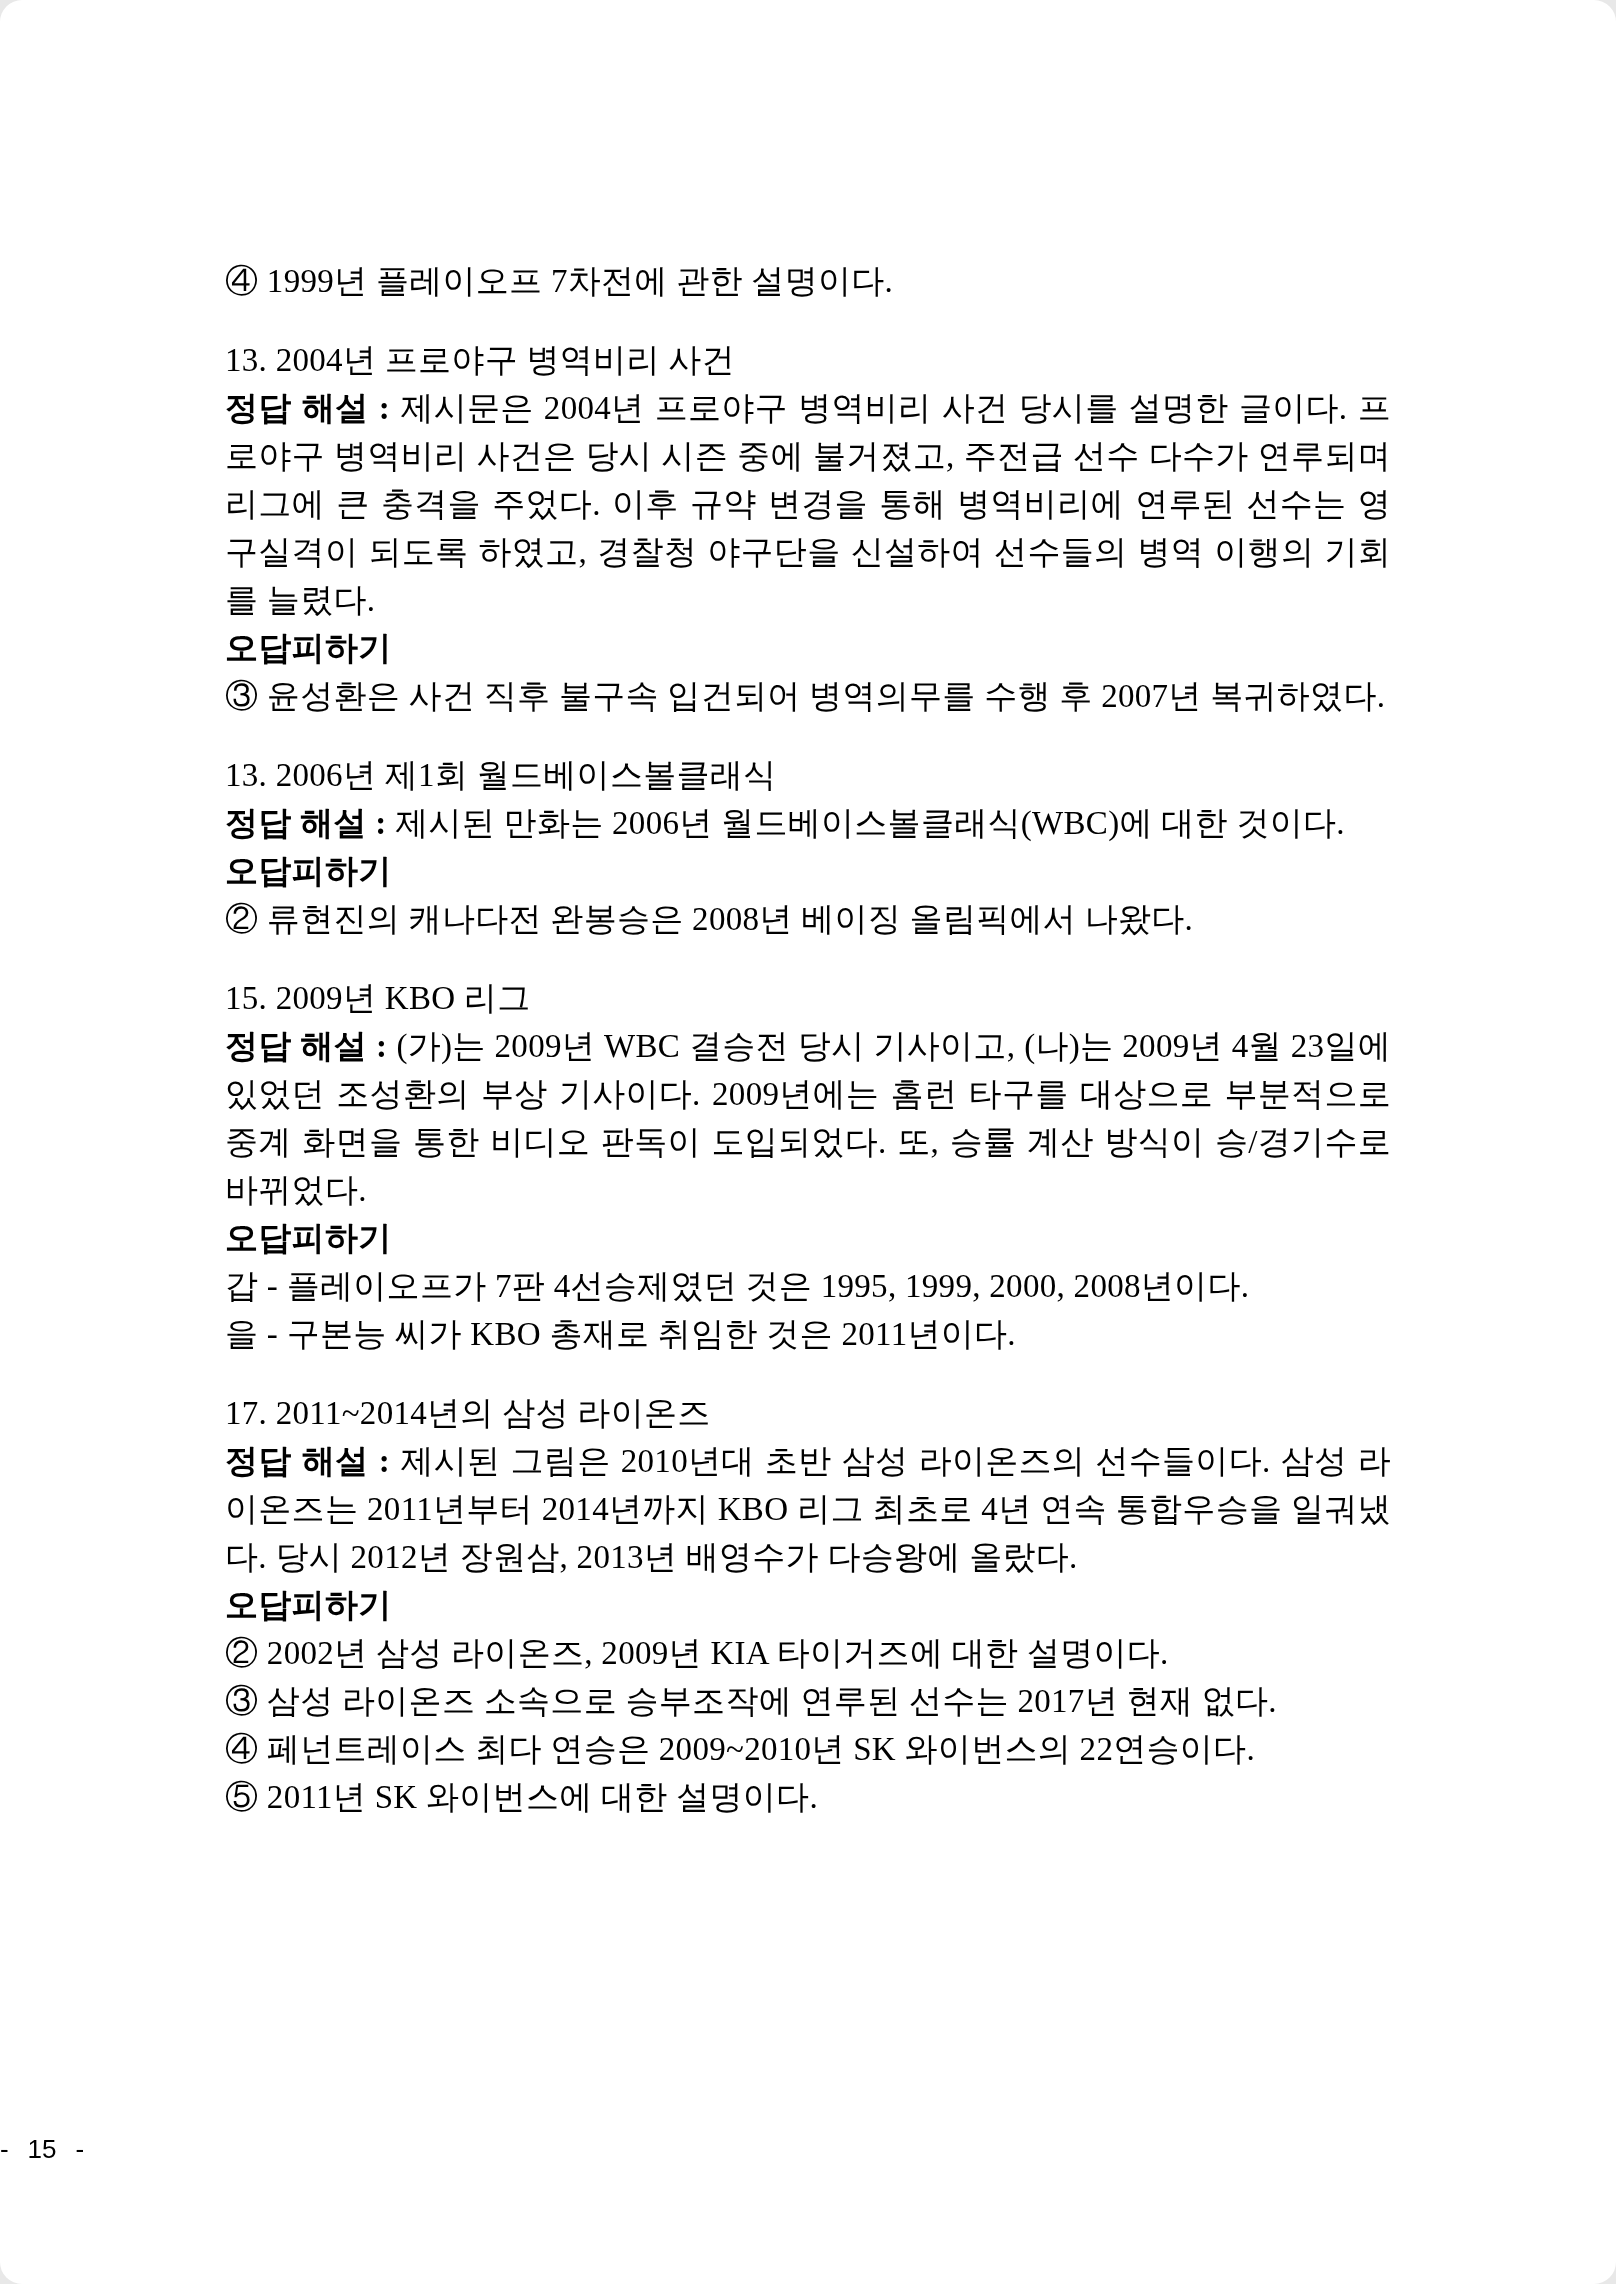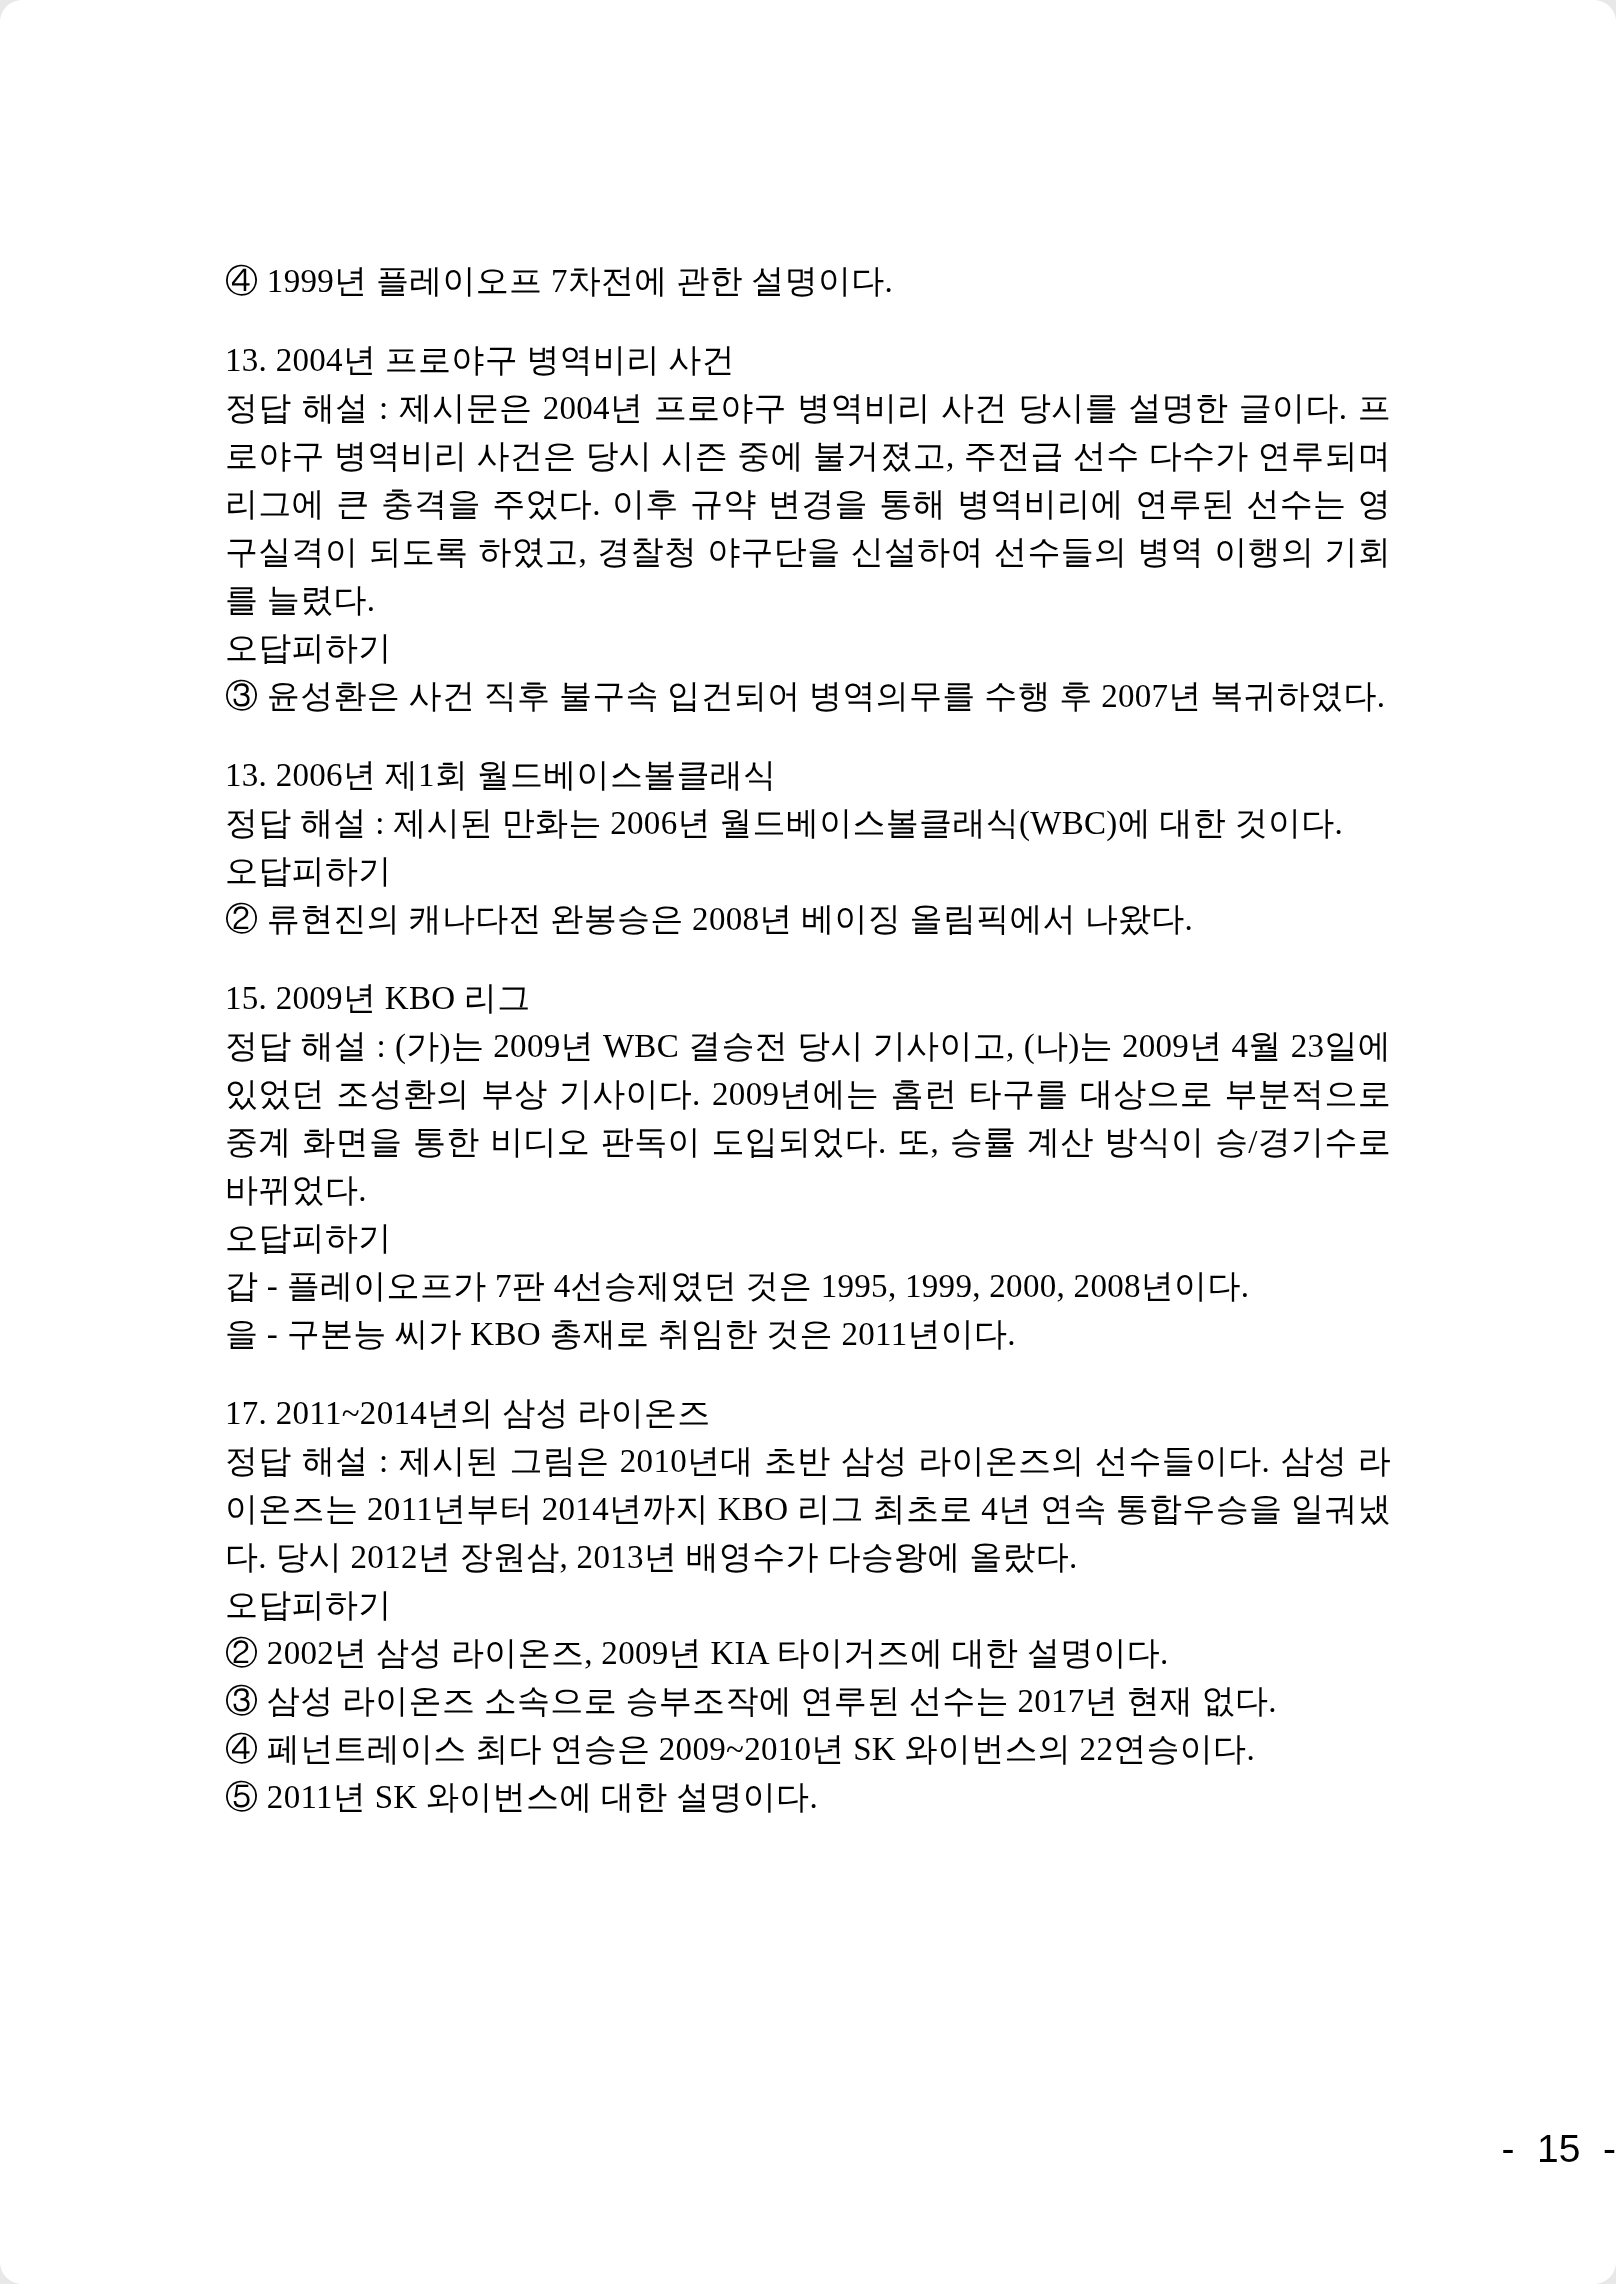--- a/index.html
+++ b/index.html
@@ -27,33 +27,33 @@
     margin: 0;
     font-size: 33px;
     line-height: 48px;
     letter-spacing: 0.3px;
   }
   .justified {
     text-align: justify;
     word-break: break-all;
   }
   .bold {
-    font-weight: normal;
+    font-weight: bold;
   }
   section {
     margin-top: 31px;
   }
   .page-number {
     position: absolute;
     top: 2132px;
     left: 0;
     width: 100%;
-    text-align: right;
+    text-align: left;
     font-family: "Liberation Sans", "DejaVu Sans", sans-serif;
-    font-size: 39px;
+    font-size: 26px;
     line-height: 34px;
     word-spacing: 11.7px;
     color: #000000;
   }
 </style>
 </head>
 <body>
 
 <div class="page">
   <div class="content">

